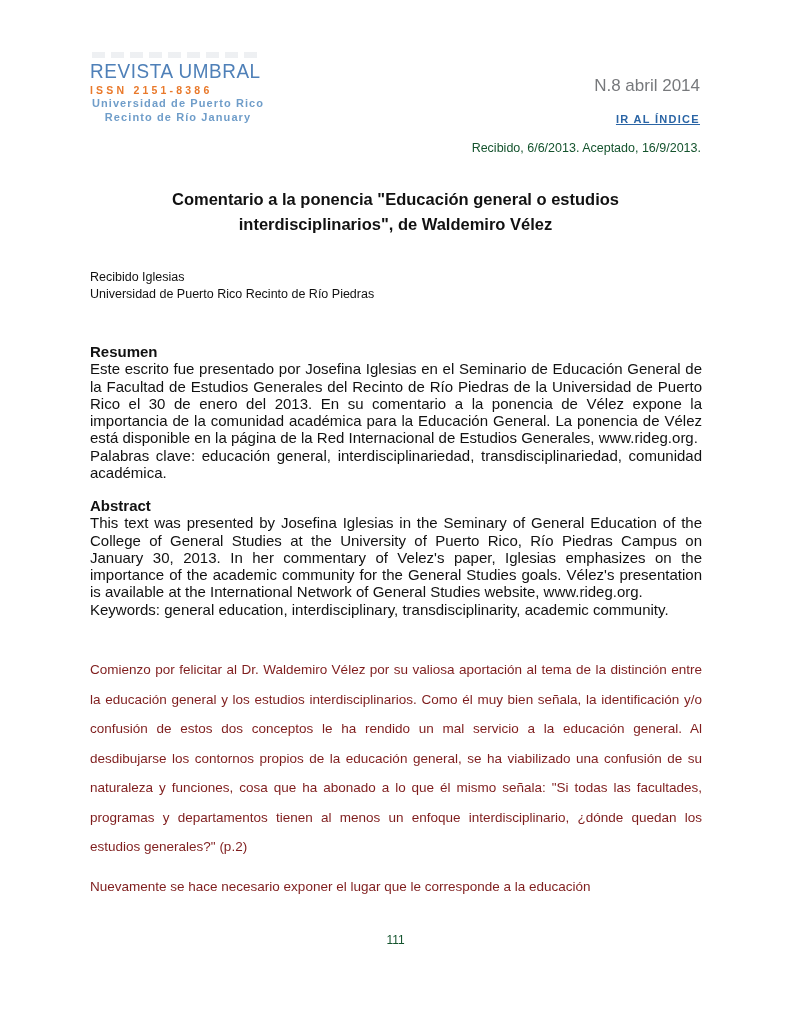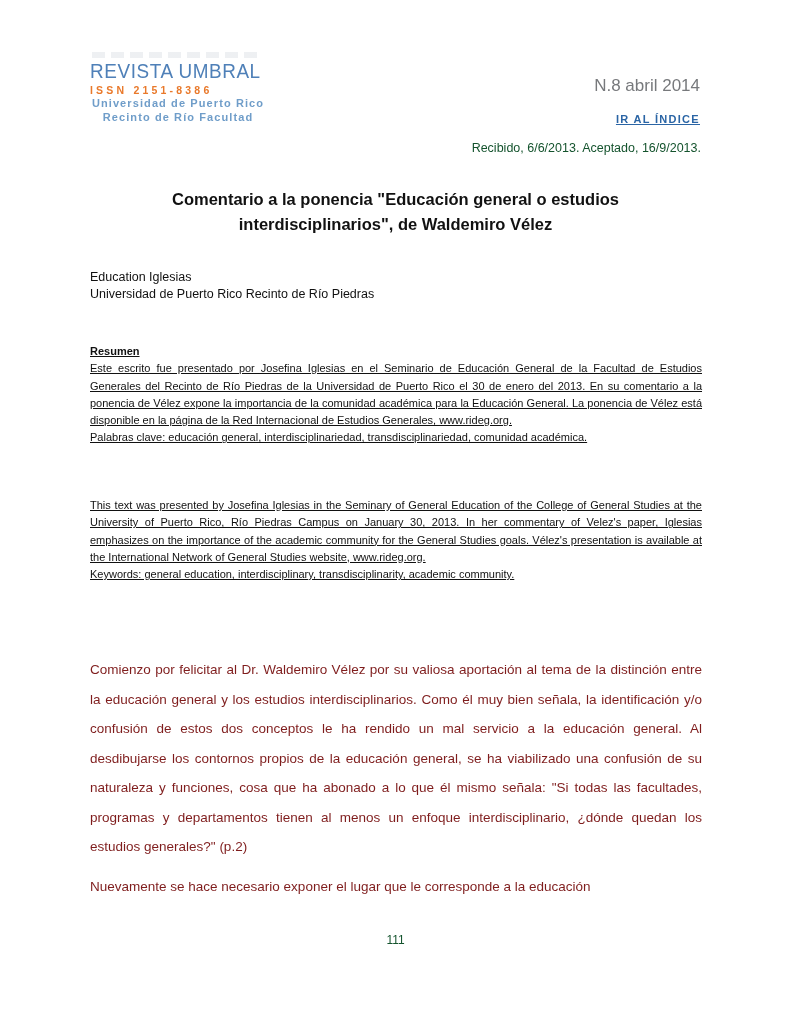--- a/index.html
+++ b/index.html
@@ -57,21 +57,21 @@
     font-size: 16.5px; font-weight: bold; line-height: 25px; color: #111;
   }
 
   .author-block {
     position: absolute; left: 90px; top: 269px;
     font-size: 12.5px; line-height: 17px; color: #111;
   }
 
   .section {
     position: absolute; left: 90px; width: 612px;
-    font-size: 11px; line-height: 17.3px; text-align: justify; color: #111; text-decoration: underline;
+    font-size: 15px; line-height: 17.3px; text-align: justify; color: #111;
   }
   .section .heading { font-weight: bold; }
   .section-resumen { top: 343px; }
   .section-abstract { top: 497px; }
 
   .body-text {
     position: absolute; left: 90px; top: 655px; width: 612px;
     font-size: 13.5px; line-height: 29.5px; text-align: justify; color: #7f1d1d;
   }
   .body-text p + p { margin-top: 10px; }
@@ -86,46 +86,47 @@
 
 <div class="page">
 
   <div class="scan-artifact"></div>
 
   <div class="logo">
     <div class="logo-title">REVISTA UMBRAL</div>
     <div class="logo-issn">ISSN 2151-8386</div>
     <div class="logo-org">
       <div>Universidad de Puerto Rico</div>
-      <div>Recinto de Río Facultad</div>
+      <div>Recinto de Río January</div>
     </div>
   </div>
 
   <div class="issue-date">N.8 abril 2014</div>
 
   <a class="index-link">IR AL ÍNDICE</a>
 
   <div class="received">Recibido, 6/6/2013. Aceptado, 16/9/2013.</div>
 
   <div class="article-title">
     <div>Comentario a la ponencia "Educación general o estudios interdisciplinarios", de Waldemiro Vélez</div>
   </div>
 
   <div class="author-block">
-    <div>Education Iglesias</div>
+    <div>Recibido Iglesias</div>
     <div>Universidad de Puerto Rico Recinto de Río Piedras</div>
   </div>
 
   <div class="section section-resumen">
     <div class="heading">Resumen</div>
     <div>Este escrito fue presentado por Josefina Iglesias en el Seminario de Educación General de la Facultad de Estudios Generales del Recinto de Río Piedras de la Universidad de Puerto Rico el 30 de enero del 2013. En su comentario a la ponencia de Vélez expone la importancia de la comunidad académica para la Educación General. La ponencia de Vélez está disponible en la página de la Red Internacional de Estudios Generales, www.rideg.org.</div>
     <div>Palabras clave: educación general, interdisciplinariedad, transdisciplinariedad, comunidad académica.</div>
   </div>
 
   <div class="section section-abstract">
+    <div class="heading">Abstract</div>
     <div>This text was presented by Josefina Iglesias in the Seminary of General Education of the College of General Studies at the University of Puerto Rico, Río Piedras Campus on January 30, 2013. In her commentary of Velez's paper, Iglesias emphasizes on the importance of the academic community for the General Studies goals. Vélez's presentation is available at the International Network of General Studies website, www.rideg.org.</div>
     <div>Keywords: general education, interdisciplinary, transdisciplinarity, academic community.</div>
   </div>
 
   <div class="body-text">
     <p>Comienzo por felicitar al Dr. Waldemiro Vélez por su valiosa aportación al tema de la distinción entre la educación general y los estudios interdisciplinarios. Como él muy bien señala, la identificación y/o confusión de estos dos conceptos le ha rendido un mal servicio a la educación general. Al desdibujarse los contornos propios de la educación general, se ha viabilizado una confusión de su naturaleza y funciones, cosa que ha abonado a lo que él mismo señala: "Si todas las facultades, programas y departamentos tienen al menos un enfoque interdisciplinario, ¿dónde quedan los estudios generales?" (p.2)</p>
     <p>Nuevamente se hace necesario exponer el lugar que le corresponde a la educación</p>
   </div>
 
   <div class="page-number">111</div>

